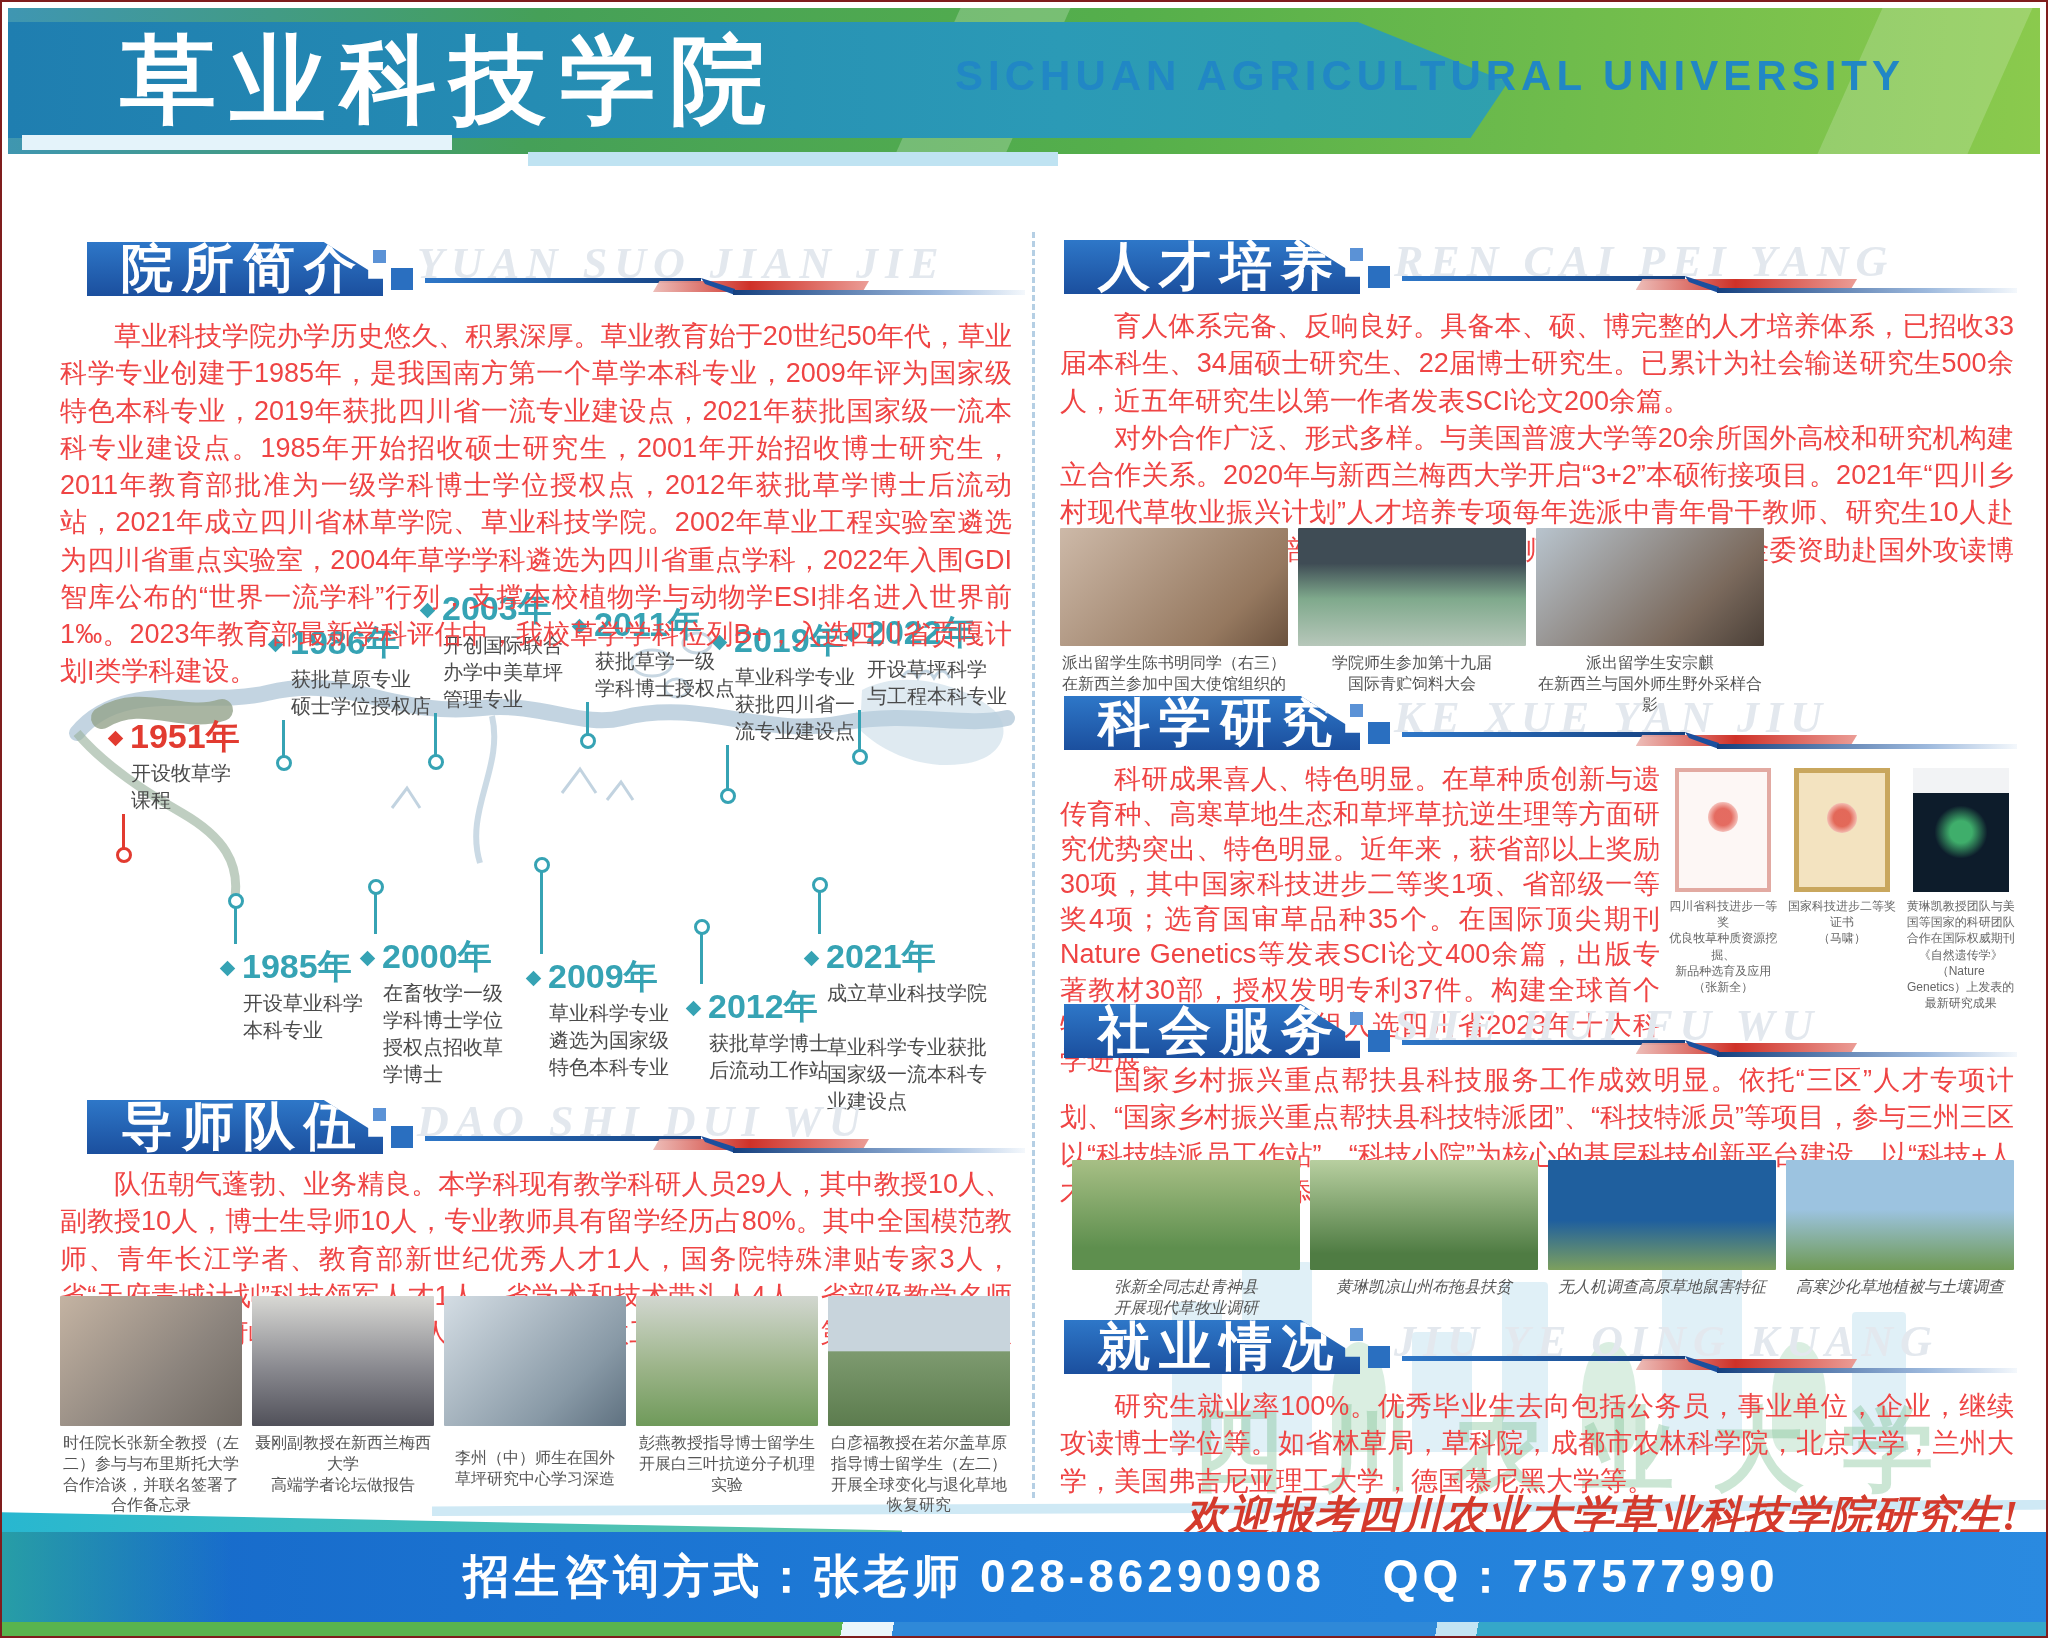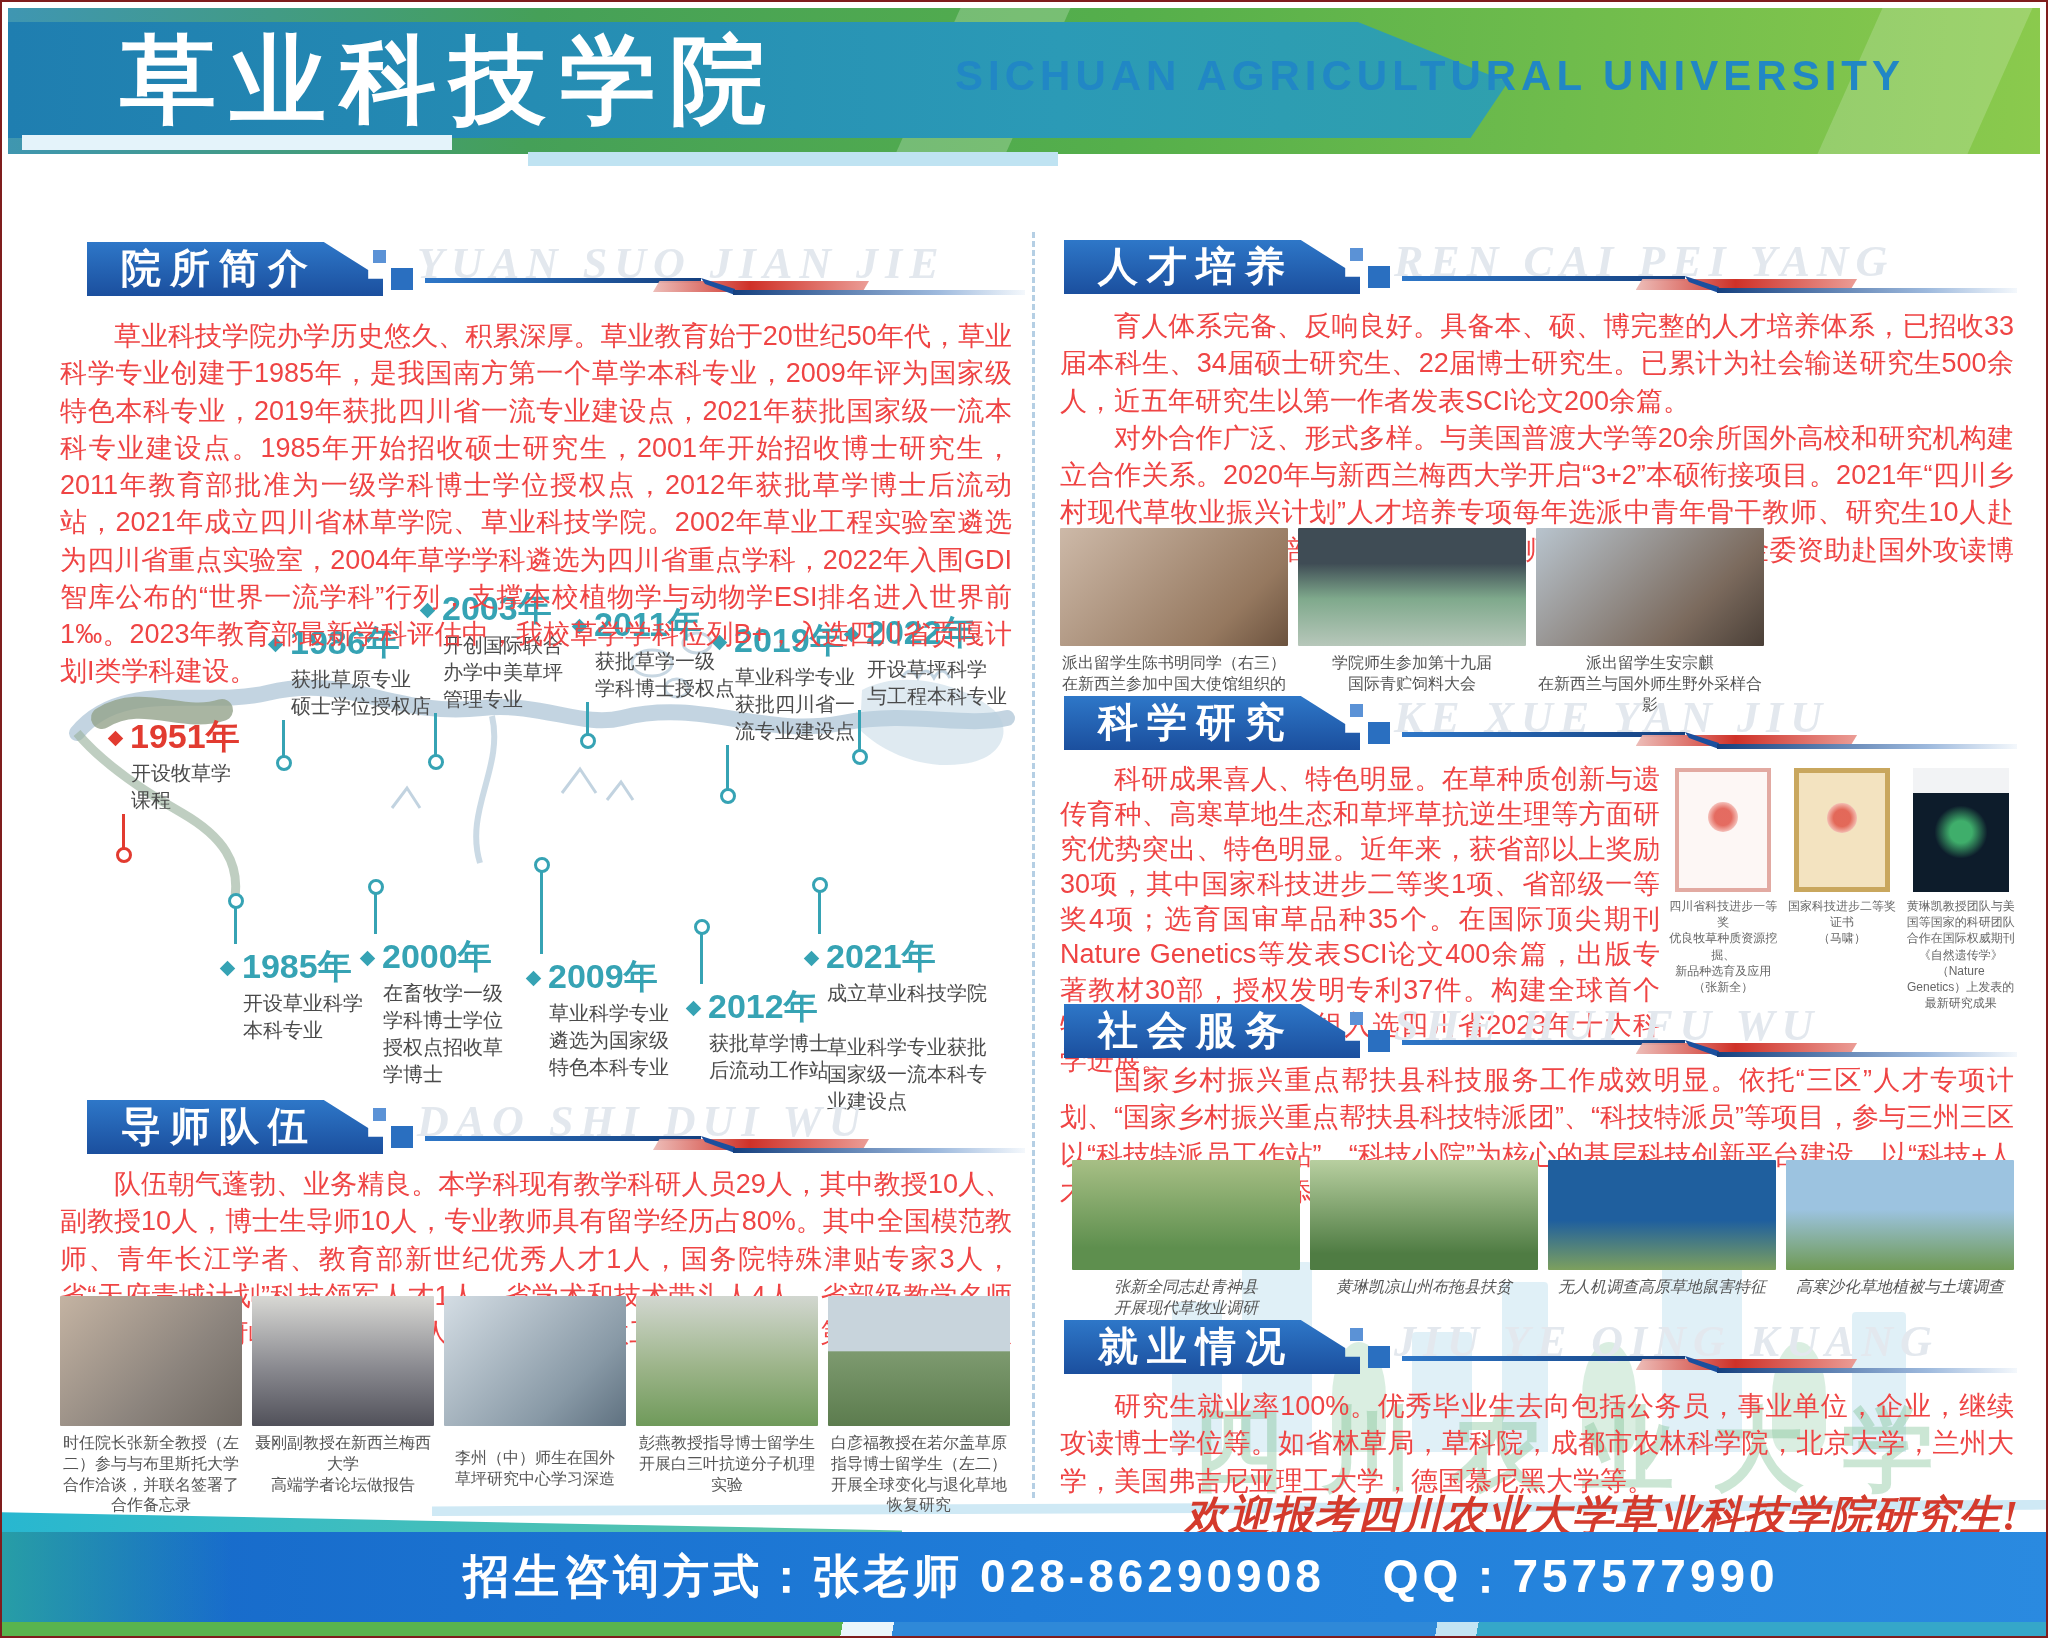--- a/index.html
+++ b/index.html
@@ -19,21 +19,21 @@
              font-family:"Liberation Sans",sans-serif;}
   .header-stripe1{position:absolute;left:14px;bottom:4px;width:430px;height:15px;background:#e4f3fa;}
   .header-stripe2{position:absolute;left:520px;bottom:-12px;width:530px;height:14px;background:#bfe3f2;}
   
   .divider{position:absolute;left:1030px;top:230px;height:1266px;width:0;border-left:3px dashed #b5cfe4;}
   
   .sec{position:absolute;height:60px;z-index:2;}
   .sec-banner{position:absolute;left:0;top:0;width:296px;height:54px;
               background:linear-gradient(180deg,#2e77c8,#1b4f9e);
               clip-path:polygon(0 0,80% 0,95% 52%,95% 68%,100% 68%,100% 100%,0 100%);
-              color:#fff;font-weight:bold;font-size:40px;letter-spacing:9px;line-height:54px;
+              color:#fff;font-weight:bold;font-size:52px;letter-spacing:9px;line-height:54px;
               padding-left:34px;box-sizing:border-box;font-family:"Liberation Serif",serif;}
   .pxa{position:absolute;left:304px;top:26px;width:22px;height:22px;background:#2a6fc0;}
   .pxb{position:absolute;left:286px;top:8px;width:13px;height:13px;background:#5b92d6;}
   .sec-watermark{position:absolute;left:330px;top:-4px;font-family:"Liberation Serif",serif;font-style:italic;
                  font-weight:bold;font-size:44px;color:#e3e8ee;letter-spacing:7px;white-space:nowrap;z-index:0;}
   .sec-lines{position:absolute;left:338px;top:36px;height:22px;}
   .sl1{position:absolute;left:0;top:0;width:46%;height:5px;background:linear-gradient(90deg,#2e77c8,#15407f);}
   .sl2{position:absolute;left:46%;top:0;width:34px;height:17px;background:#1b4f9e;
        clip-path:polygon(0 0,100% 65%,100% 100%,12% 35%);}
   .sl3{position:absolute;left:calc(46% + 32px);top:12px;right:0;height:5px;

